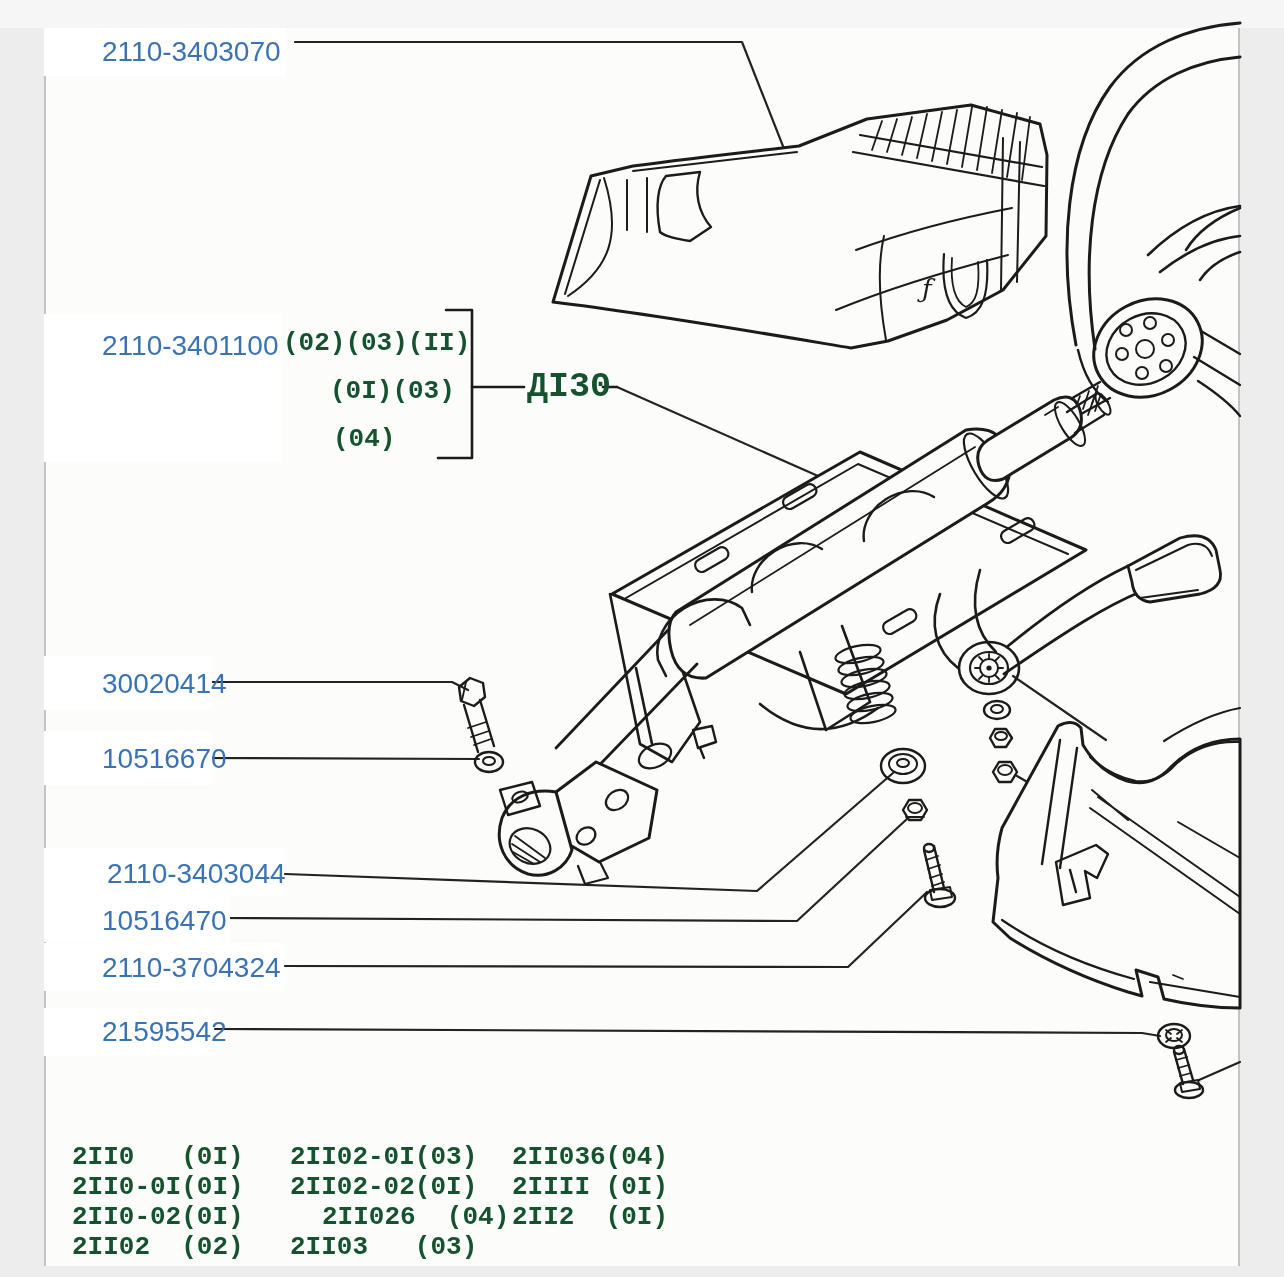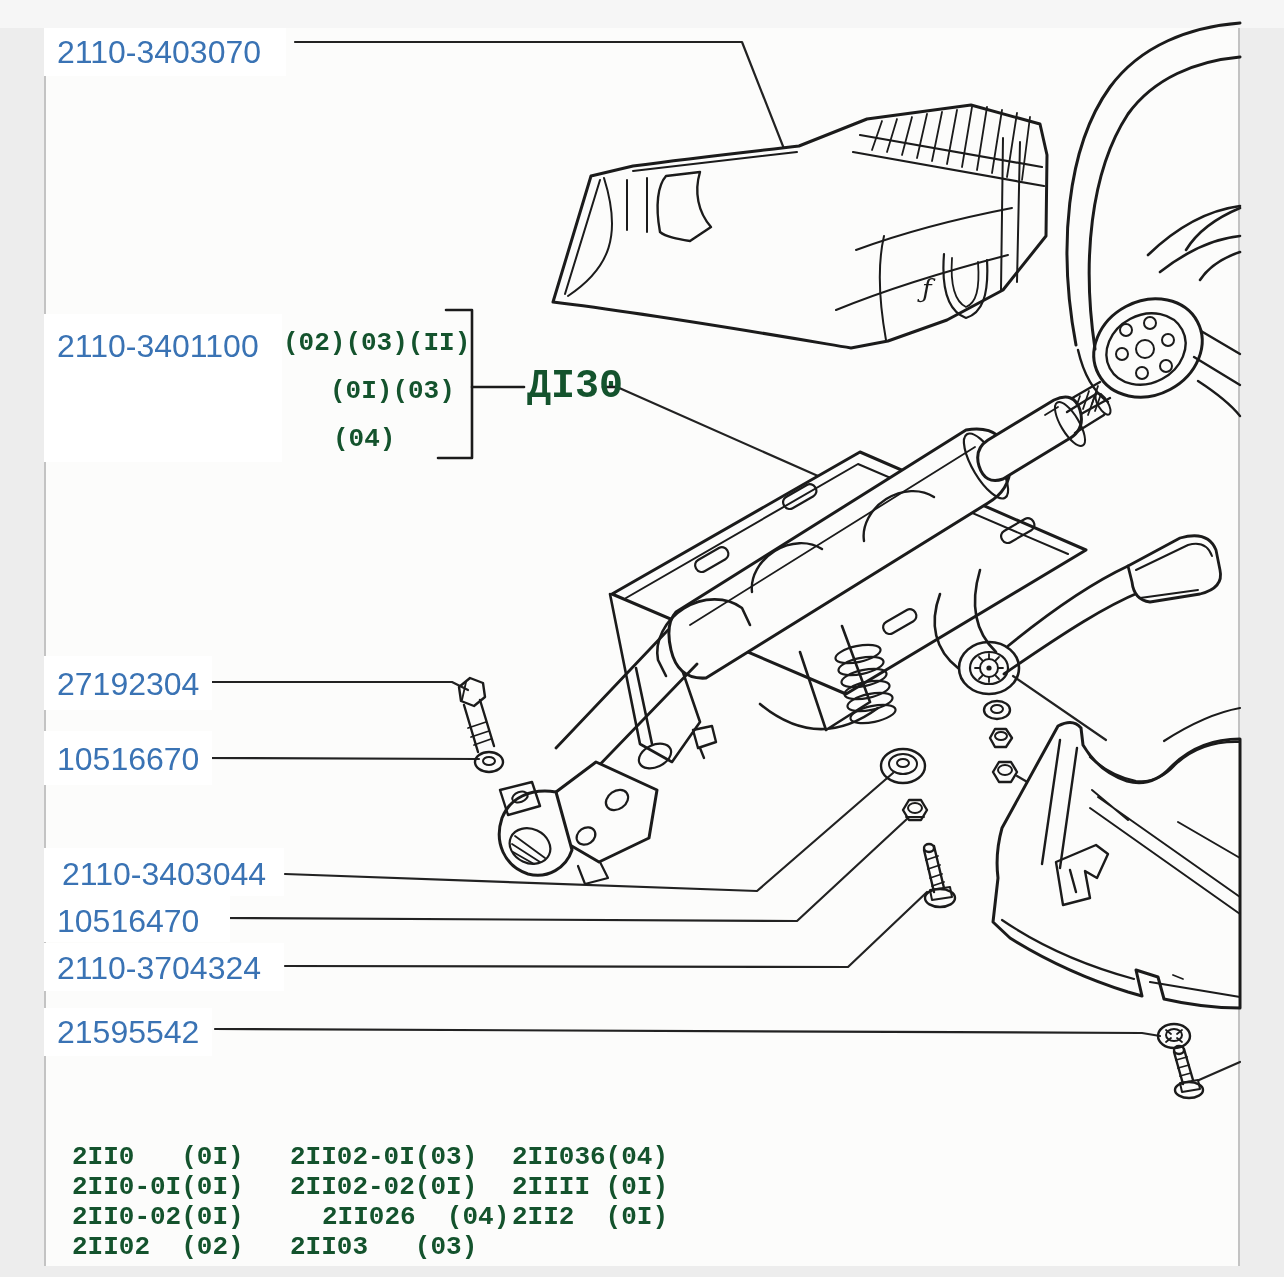--- a/index.html
+++ b/index.html
@@ -4,26 +4,26 @@
 <style>
   html,body{margin:0;padding:0;}
   .page{position:relative;width:1284px;height:1277px;background:#ededed;overflow:hidden;
         font-family:"Liberation Sans",sans-serif;}
   .top-strip{position:absolute;left:0;top:0;width:1284px;height:28px;background:#f6f6f6;}
   .scan{position:absolute;left:44px;top:28px;width:1196px;height:1238px;background:#fcfcfb;
         border-left:2px solid #c3c3c3;border-right:2px solid #c3c3c3;box-sizing:border-box;}
   .bottom-strip{position:absolute;left:0;top:1266px;width:1284px;height:11px;background:#ededed;}
   svg.art{position:absolute;left:0;top:0;z-index:2;}
   .whitebox{position:absolute;background:#ffffff;z-index:3;}
-  .plink{position:absolute;z-index:4;color:#3a73b4;font-size:32px;line-height:32px;
-         font-family:"Liberation Sans",sans-serif;white-space:pre;cursor:pointer;}
+  .plink{position:absolute;z-index:4;color:#3a73b4;font-size:28px;line-height:32px;
+         font-family:"Liberation Sans",sans-serif;white-space:pre;cursor:pointer;margin-left:45px;}
   .mono{position:absolute;z-index:4;color:#14532d;font-family:"Liberation Mono",monospace;
         font-weight:bold;white-space:pre;}
   .codes{font-size:26px;line-height:30px;}
-  .d130{font-size:40px;line-height:32px;}
+  .d130{font-size:35px;line-height:32px;}
   .tcell{font-size:26px;line-height:30px;}
 </style>
 </head>
 <body>
 
 <div class="page">
   <div class="top-strip"></div>
   <div class="scan"></div>
   <div class="bottom-strip"></div>
 
@@ -233,21 +233,21 @@
   <div class="whitebox" style="left:44px;top:314px;width:238px;height:148px;"></div>
   <div class="whitebox" style="left:44px;top:656px;width:168px;height:54px;"></div>
   <div class="whitebox" style="left:44px;top:731px;width:168px;height:54px;"></div>
   <div class="whitebox" style="left:44px;top:848px;width:240px;height:48px;"></div>
   <div class="whitebox" style="left:44px;top:896px;width:186px;height:46px;"></div>
   <div class="whitebox" style="left:44px;top:943px;width:240px;height:48px;"></div>
   <div class="whitebox" style="left:44px;top:1008px;width:168px;height:48px;"></div>
 
   <div class="plink" style="left:57px;top:36px;">2110-3403070</div>
   <div class="plink" style="left:57px;top:330px;">2110-3401100</div>
-  <div class="plink" style="left:57px;top:668px;">27192304</div>
+  <div class="plink" style="left:57px;top:668px;">30020414</div>
   <div class="plink" style="left:57px;top:743px;">10516670</div>
   <div class="plink" style="left:62px;top:858px;">2110-3403044</div>
   <div class="plink" style="left:57px;top:905px;">10516470</div>
   <div class="plink" style="left:57px;top:952px;">2110-3704324</div>
   <div class="plink" style="left:57px;top:1016px;">21595542</div>
 
   <div class="mono codes" style="left:283px;top:328px;">(02)(03)(II)</div>
   <div class="mono codes" style="left:330px;top:376px;font-family:Liberation Mono, monospace;">(0I)(03)</div>
   <div class="mono codes" style="left:333px;top:424px;">(04)</div>
 

